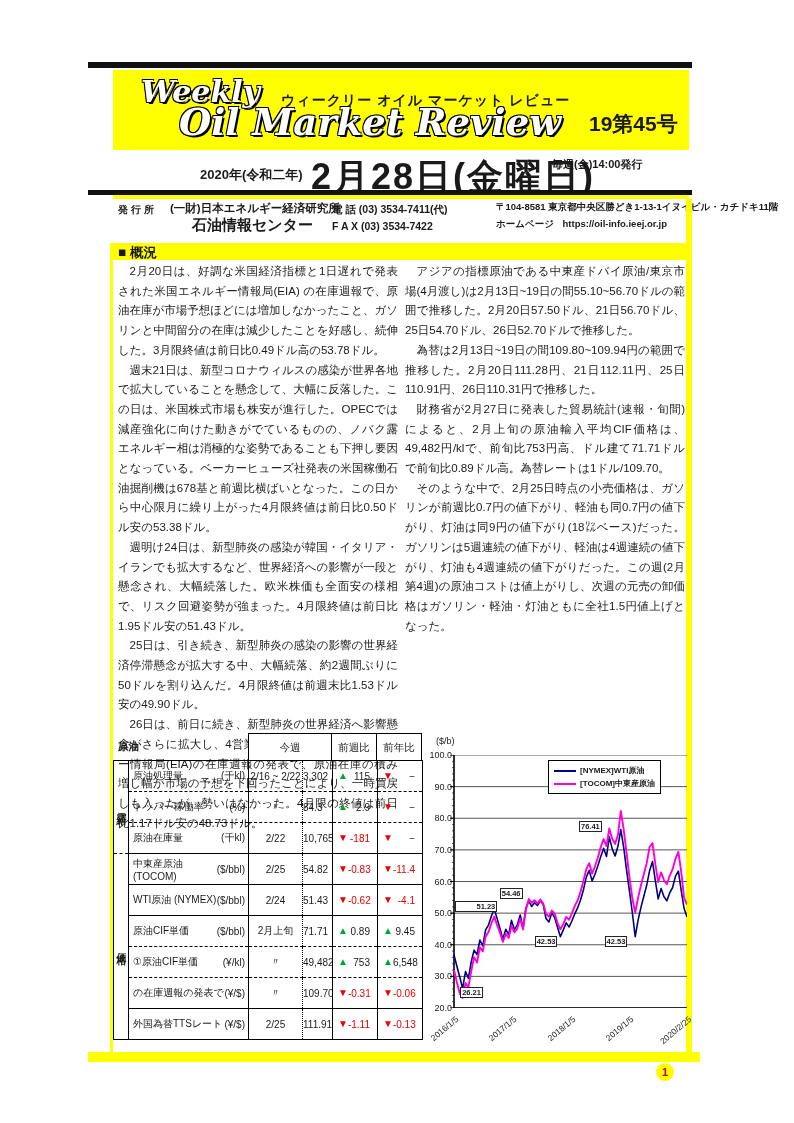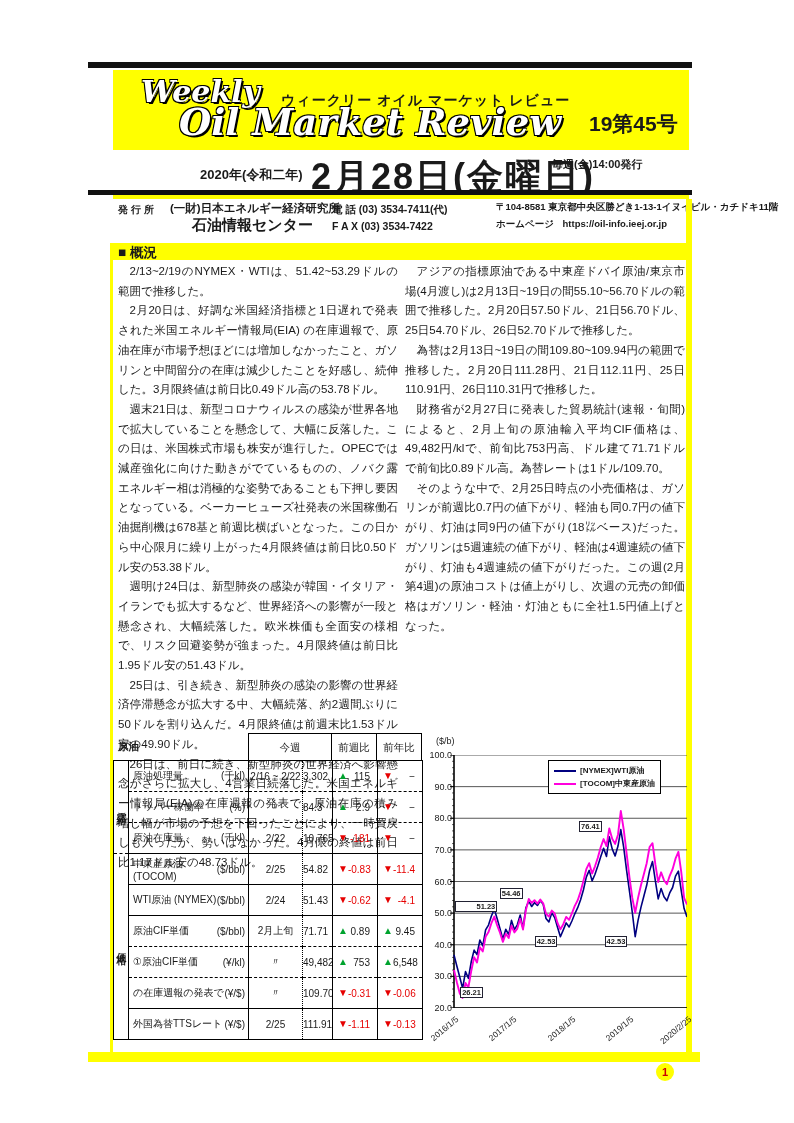--- a/index.html
+++ b/index.html
@@ -94,21 +94,20 @@
 </div>
 
 <div class="abs section-band" style="left:110px;top:243px;width:579px;height:17px;">
   <div class="section-title" style="padding:1px 0 0 8px;">■ 概況</div>
 </div>
 <div class="abs ystripe" style="left:110px;top:260px;width:3px;height:793px;"></div>
 <div class="abs ystripe" style="left:686px;top:199px;width:6px;height:854px;"></div>
 <div class="abs ystripe" style="left:88px;top:1052px;width:612px;height:10px;"></div>
 
 <div class="abs col" style="left:118px;top:262px;width:280px;">
-  <p>2/13~2/19のNYMEX・WTIは、51.42~53.29ドルの範囲で推移した。</p>
   <p>2月20日は、好調な米国経済指標と1日遅れで発表された米国エネルギー情報局(EIA) の在庫週報で、原油在庫が市場予想ほどには増加しなかったこと、ガソリンと中間留分の在庫は減少したことを好感し、続伸した。3月限終値は前日比0.49ドル高の53.78ドル。</p>
   <p>週末21日は、新型コロナウィルスの感染が世界各地で拡大していることを懸念して、大幅に反落した。この日は、米国株式市場も株安が進行した。OPECでは減産強化に向けた動きがでているものの、ノバク露エネルギー相は消極的な姿勢であることも下押し要因となっている。ベーカーヒューズ社発表の米国稼働石油掘削機は678基と前週比横ばいとなった。この日から中心限月に繰り上がった4月限終値は前日比0.50ドル安の53.38ドル。</p>
   <p>週明け24日は、新型肺炎の感染が韓国・イタリア・イランでも拡大するなど、世界経済への影響が一段と懸念され、大幅続落した。欧米株価も全面安の様相で、リスク回避姿勢が強まった。4月限終値は前日比1.95ドル安の51.43ドル。</p>
   <p>25日は、引き続き、新型肺炎の感染の影響の世界経済停滞懸念が拡大する中、大幅続落、約2週間ぶりに50ドルを割り込んだ。4月限終値は前週末比1.53ドル安の49.90ドル。</p>
   <p>26日は、前日に続き、新型肺炎の世界経済へ影響懸念がさらに拡大し、4営業日続落した。米国エネルギー情報局(EIA)の在庫週報の発表で、原油在庫の積み増し幅が市場の予想を下回ったことにより、一時買戻しも入ったが、勢いはなかった。4月限の終値は前日比1.17ドル安の48.73ドル。</p>
 </div>
 <div class="abs col" style="left:405px;top:262px;width:280px;">
   <p>アジアの指標原油である中東産ドバイ原油/東京市場(4月渡し)は2月13日~19日の間55.10~56.70ドルの範囲で推移した。2月20日57.50ドル、21日56.70ドル、25日54.70ドル、26日52.70ドルで推移した。</p>
   <p>為替は2月13日~19日の間109.80~109.94円の範囲で推移した。2月20日111.28円、21日112.11円、25日110.91円、26日110.31円で推移した。</p>
   <p>財務省が2月27日に発表した貿易統計(速報・旬間)によると、2月上旬の原油輸入平均CIF価格は、49,482円/klで、前旬比753円高、ドル建て71.71ドルで前旬比0.89ドル高。為替レートは1ドル/109.70。</p>

